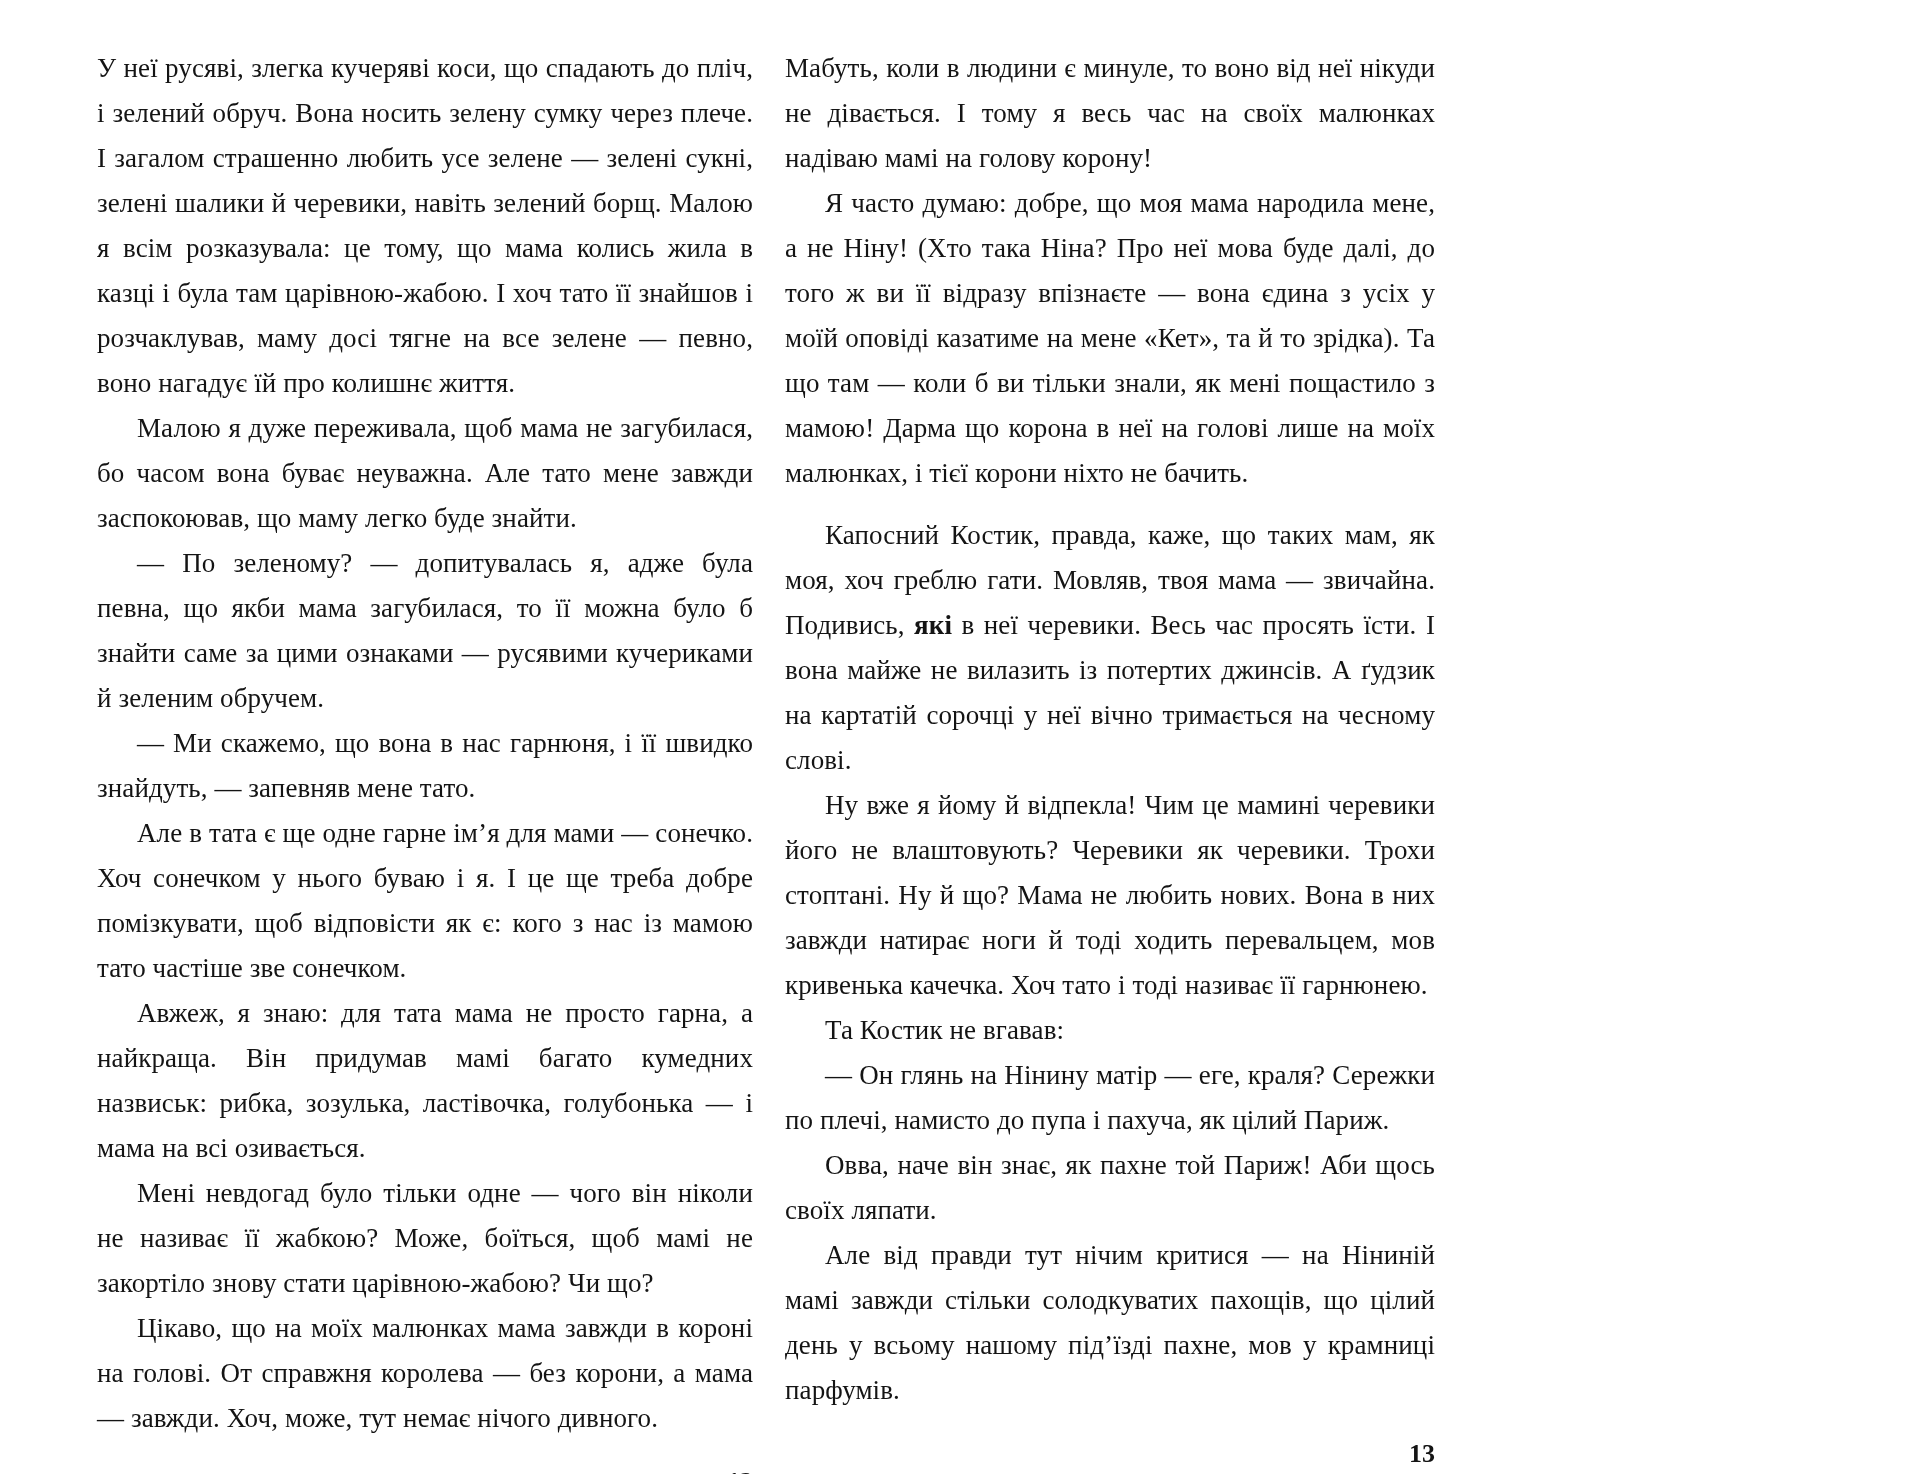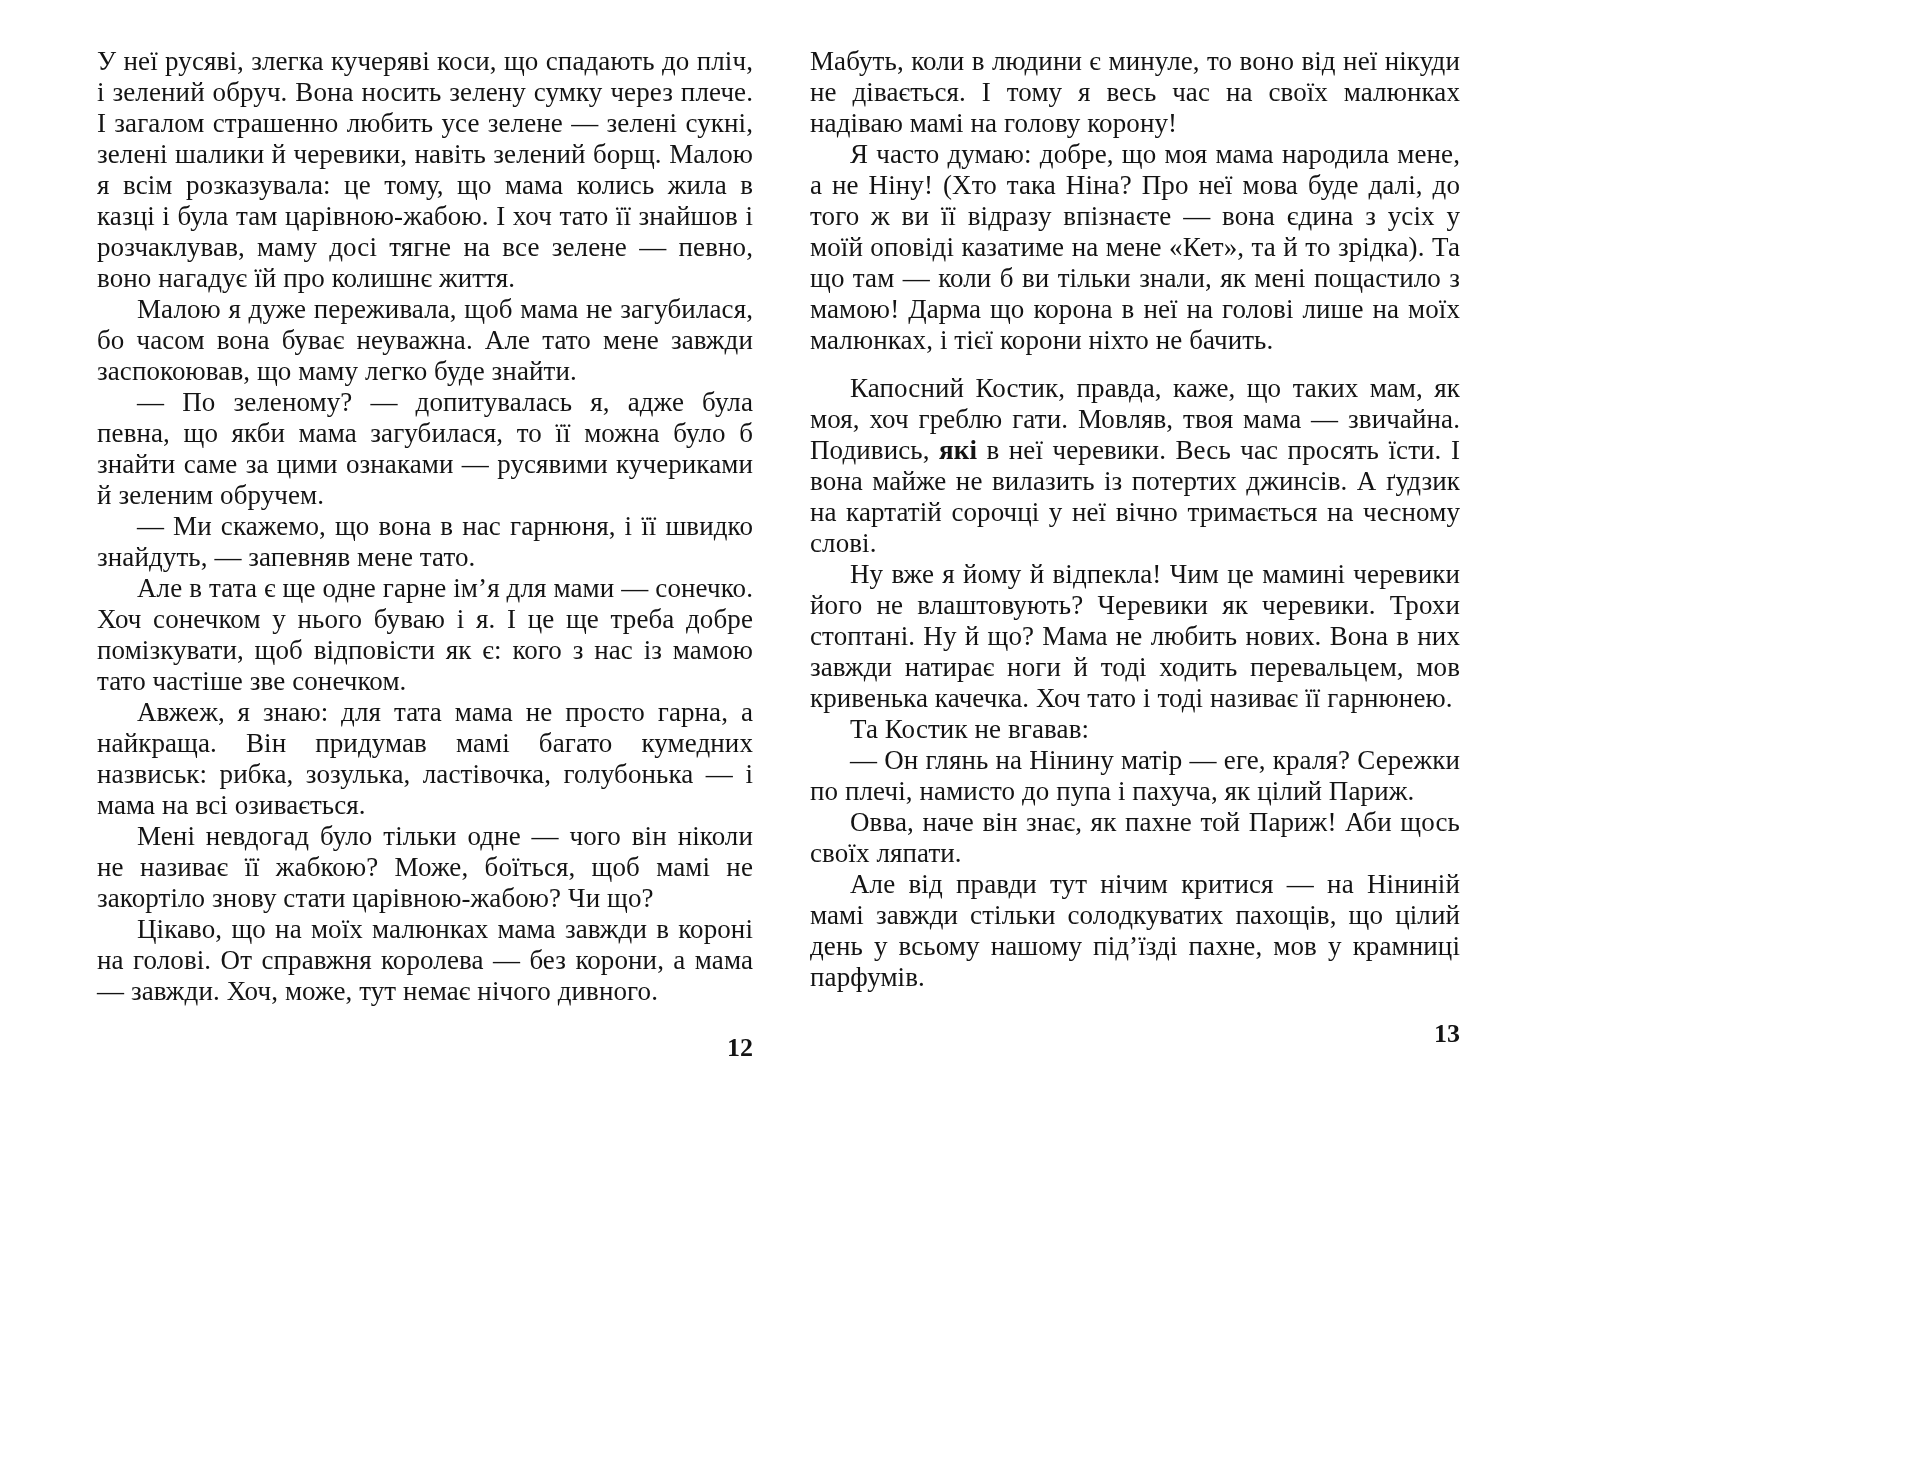--- a/index.html
+++ b/index.html
@@ -13,25 +13,25 @@
     position: relative;
     overflow: hidden;
     font-family: "Liberation Serif", "DejaVu Serif", serif;
     color: #141414;
   }
   .col {
     position: absolute;
     top: 46px;
   }
   .col-left  { left: 97px;  width: 656px; }
-  .col-right { left: 810px; width: 650px; }
+  .col-right { left: 785px; width: 650px; }
   .para {
     margin: 0;
     font-size: 27px;
-    line-height: 31px;
+    line-height: 45px;
     text-align: justify;
     letter-spacing: 0.1px;
   }
   .indent { text-indent: 40px; }
   .no-indent { text-indent: 0; }
   .section-break { margin-top: 17px; }
   .bold-word { font-weight: bold; }
   .page-number {
     margin-top: 26px;
     text-align: right;

